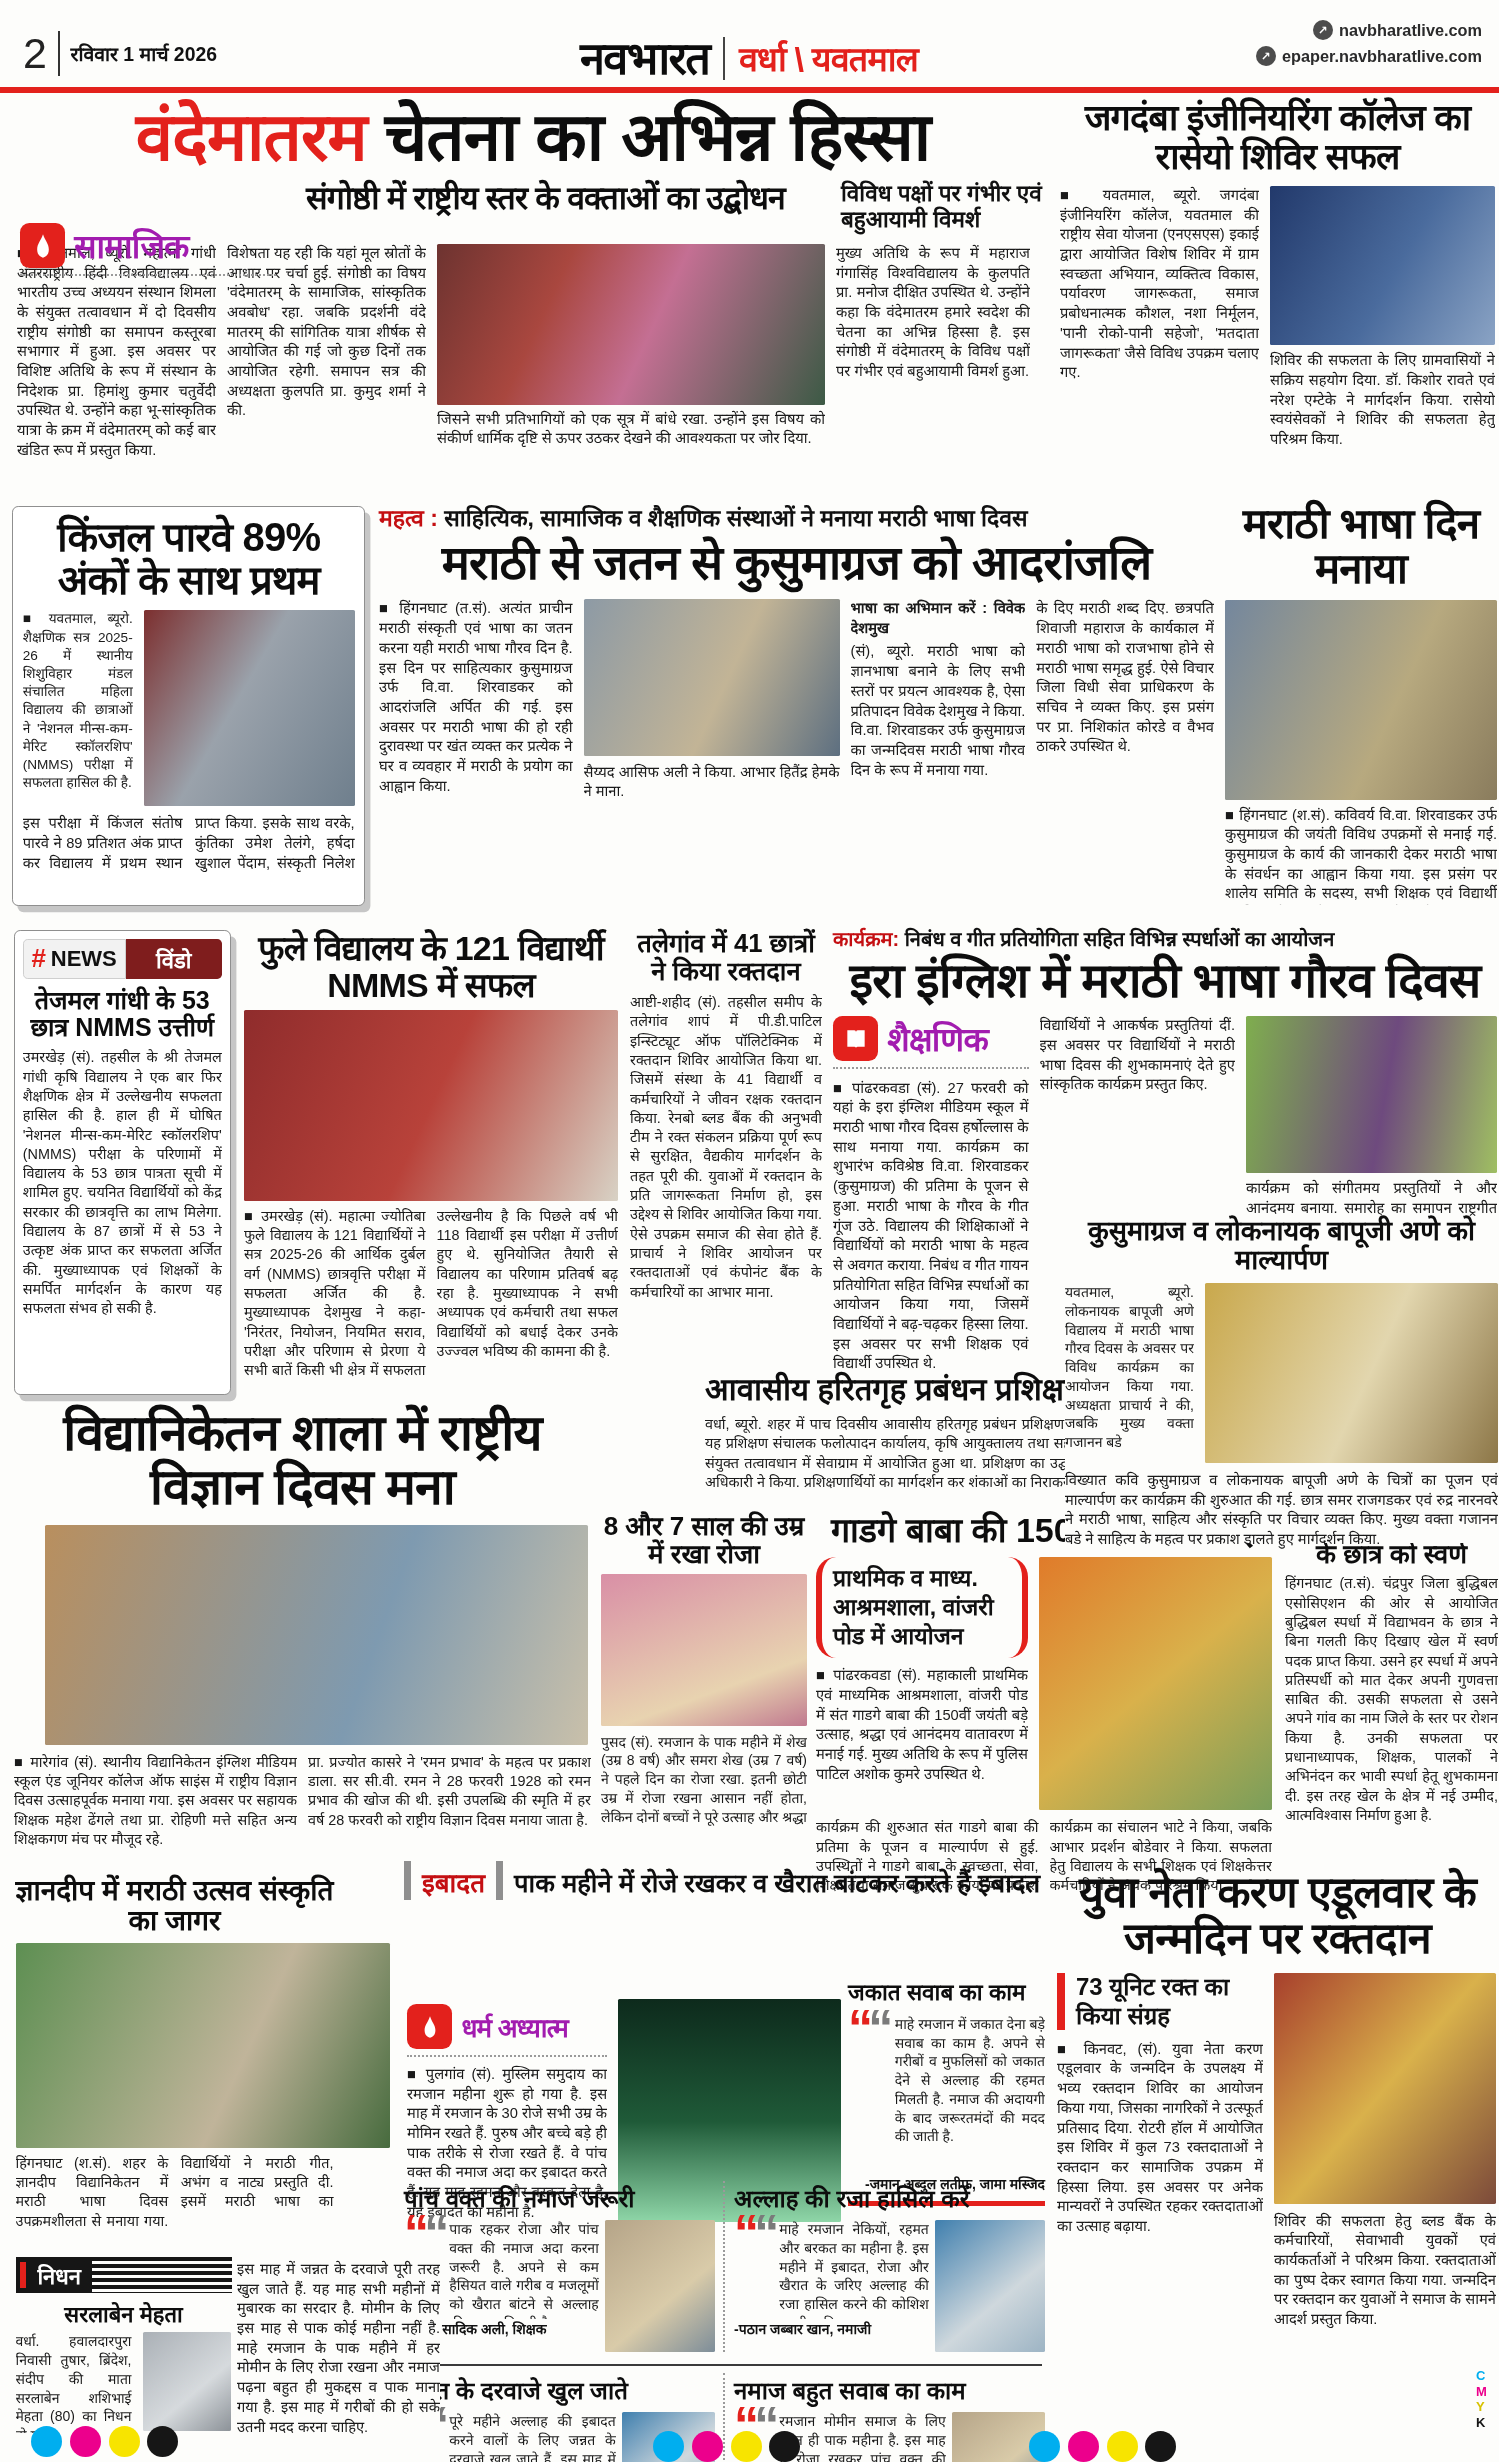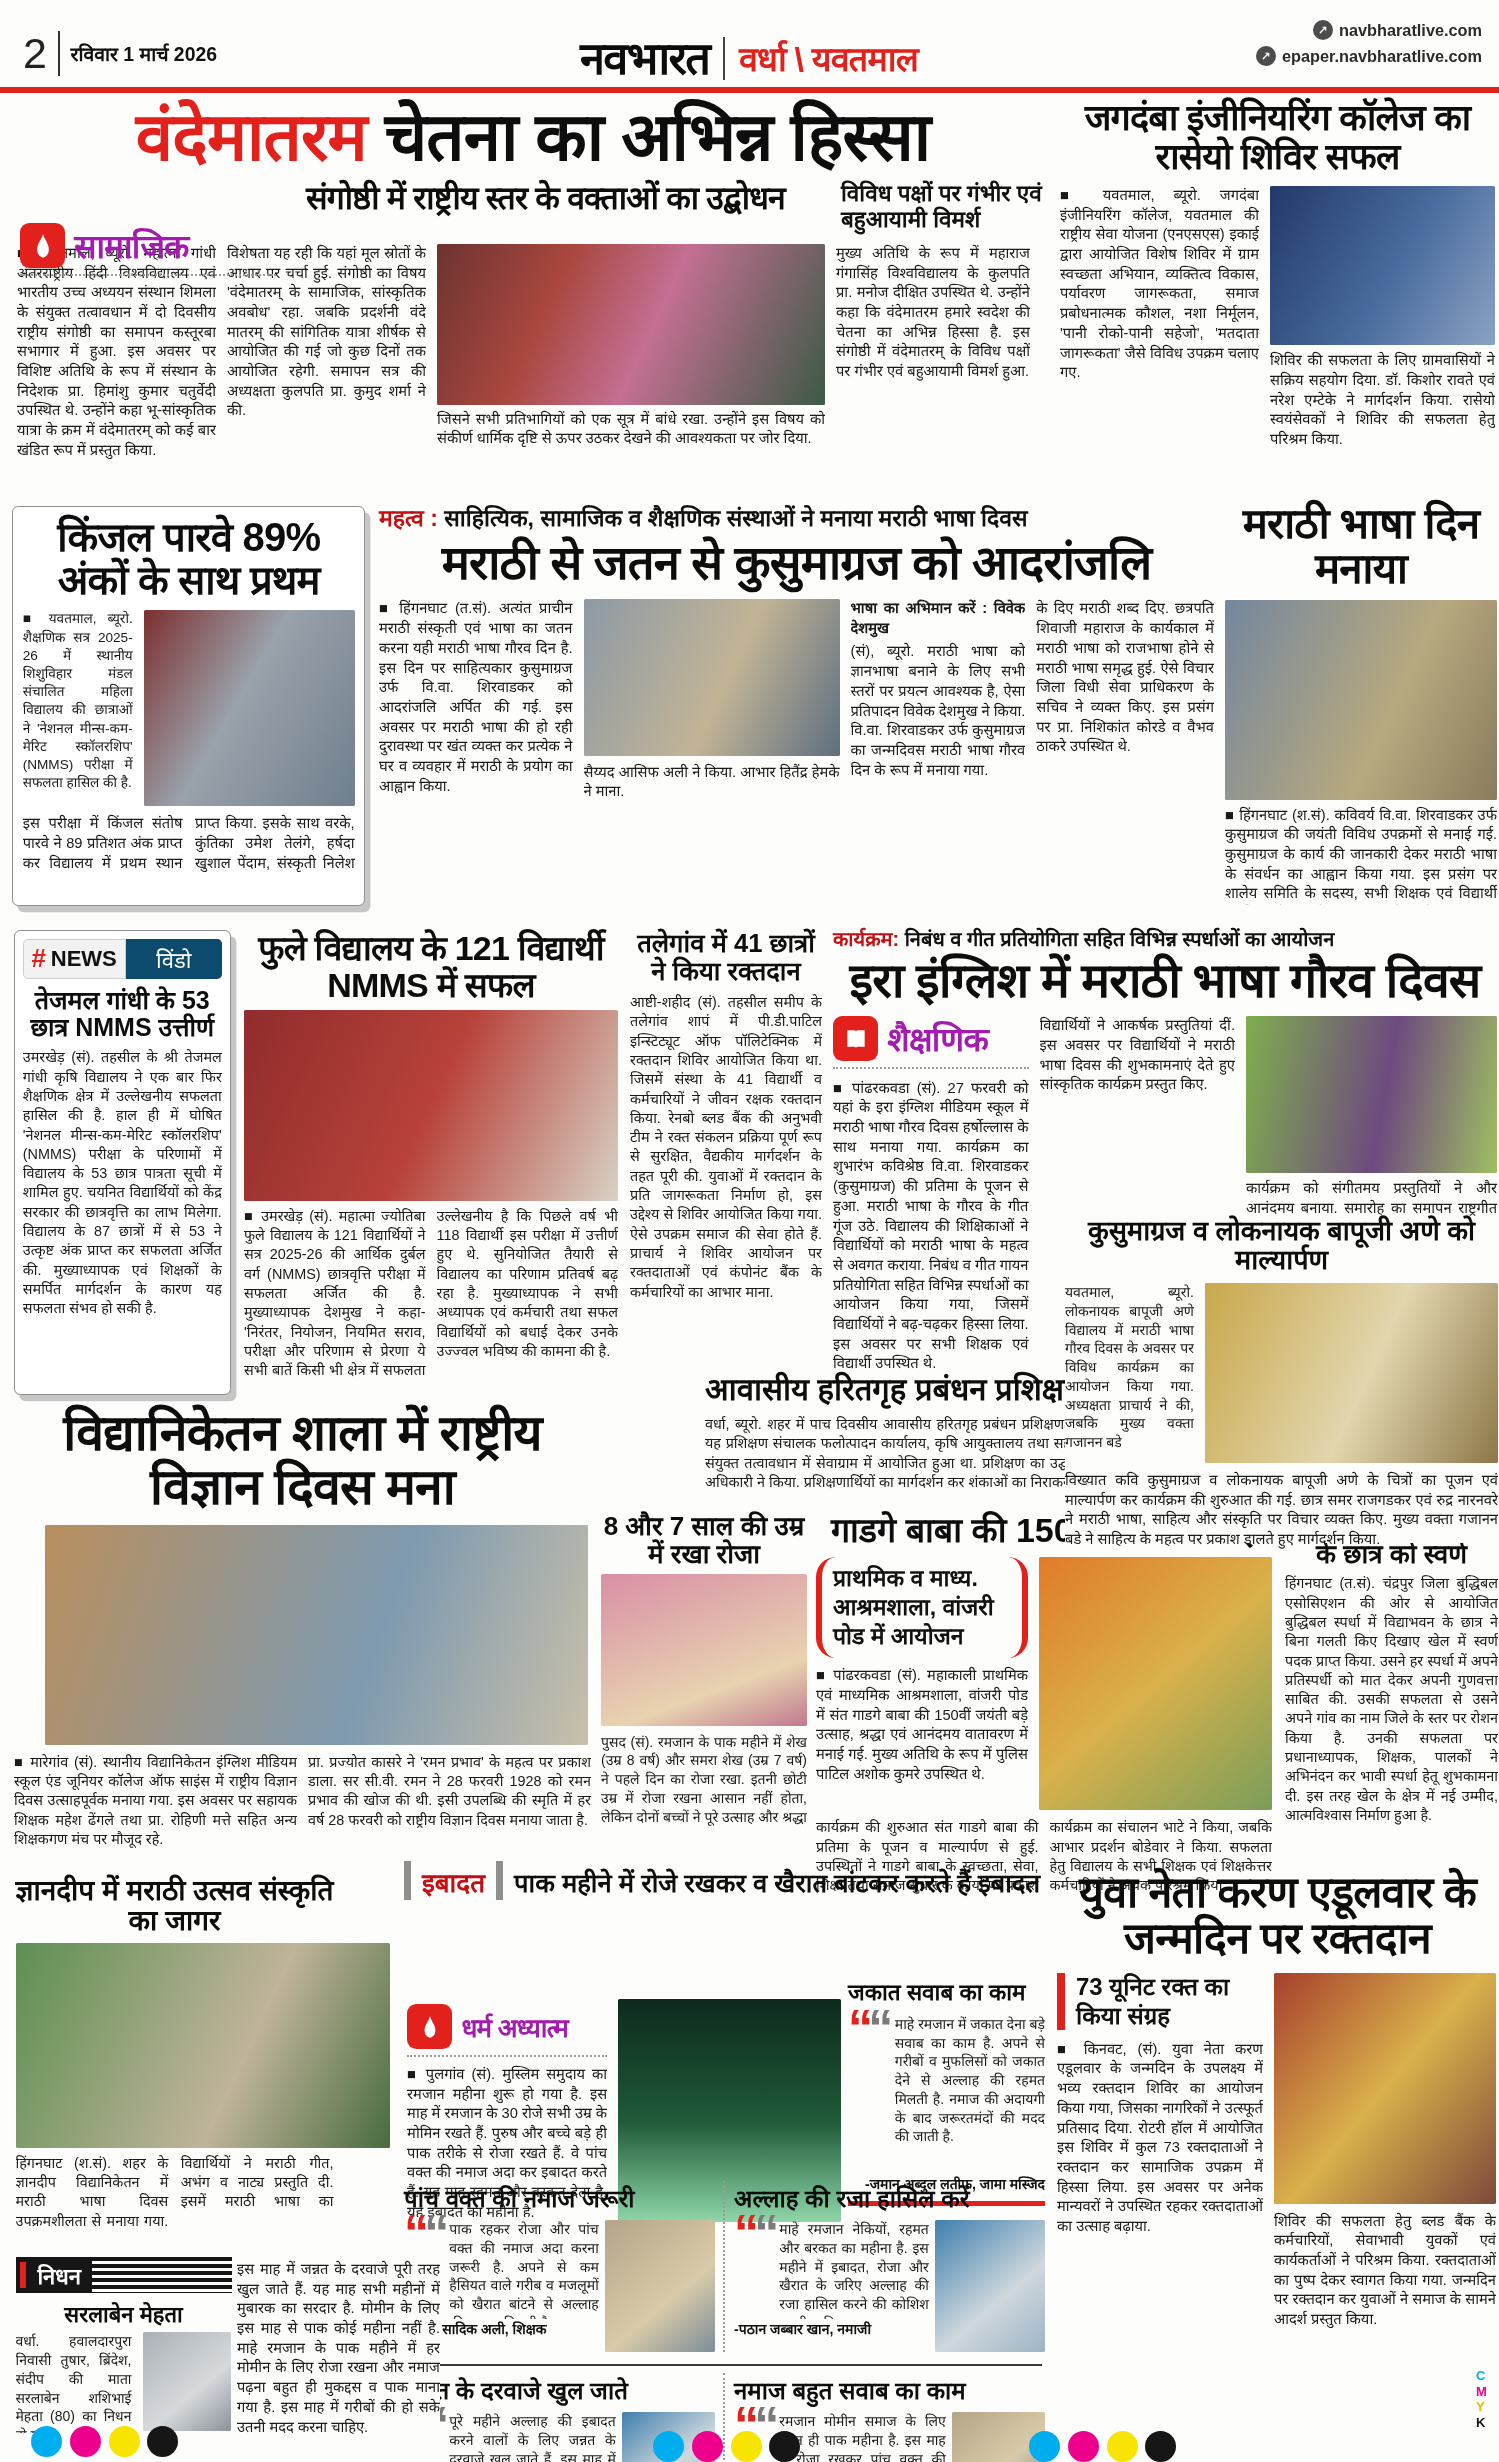--- a/index.html
+++ b/index.html
@@ -147,21 +147,21 @@
   <div class="ph ph-din" style="width:272px;height:200px;margin-top:7.8px"></div>
   <div class="bd" style="height:99px;margin-top:6.2px">■ हिंगनघाट (श.सं). कविवर्य वि.वा. शिरवाडकर उर्फ कुसुमाग्रज की जयंती विविध उपक्रमों से मनाई गई. कुसुमाग्रज के कार्य की जानकारी देकर मराठी भाषा के संवर्धन का आह्वान किया गया. इस प्रसंग पर शालेय समिति के सदस्य, सभी शिक्षक एवं विद्यार्थी उपस्थित थे. आशीष ससनकर ने सभी का आभार माना.</div>
 </div>
 
 <div class="abs boxed" style="left:14px;top:930px;width:199px;height:447px;padding:7.8px">
   <div style="display:flex;align-items:stretch;height:40px">
     <div style="display:flex;align-items:center;gap:4.7px;background:#f2f2f2;border:0.8px solid #cfcfcf;border-radius:4.7px 0 0 4.7px;padding:0 7.8px">
       <span style="color:#e3211c;font-weight:900;font-size:26px">#</span>
       <span style="font-weight:900;font-size:22px;color:#111">NEWS</span>
     </div>
-    <div style="flex:1;background:#0c4a6e;color:#fff;font-weight:400;font-size:22px;display:flex;align-items:center;justify-content:center;border-radius:0 4.7px 4.7px 0">विंडो</div>
+    <div style="flex:1;background:#7f1d1d;color:#fff;font-weight:700;font-size:22px;display:flex;align-items:center;justify-content:center;border-radius:0 4.7px 4.7px 0">विंडो</div>
   </div>
   <div class="h" style="font-size:25px;margin-top:7.8px;letter-spacing:0">तेजमल गांधी के 53 छात्र NMMS उत्तीर्ण</div>
   <div class="bd" style="margin-top:7.8px;height:317px;font-size:14.4px">उमरखेड़ (सं). तहसील के श्री तेजमल गांधी कृषि विद्यालय ने एक बार फिर शैक्षणिक क्षेत्र में उल्लेखनीय सफलता हासिल की है. हाल ही में घोषित 'नेशनल मीन्स-कम-मेरिट स्कॉलरशिप' (NMMS) परीक्षा के परिणामों में विद्यालय के 53 छात्र पात्रता सूची में शामिल हुए. चयनित विद्यार्थियों को केंद्र सरकार की छात्रवृत्ति का लाभ मिलेगा. विद्यालय के 87 छात्रों में से 53 ने उत्कृष्ट अंक प्राप्त कर सफलता अर्जित की. मुख्याध्यापक एवं शिक्षकों के समर्पित मार्गदर्शन के कारण यह सफलता संभव हो सकी है.</div>
 </div>
 
 <div class="abs" style="left:244px;top:930px;width:374px;height:466px">
   <div class="h" style="font-size:34px">फुले विद्यालय के 121 विद्यार्थी NMMS में सफल</div>
   <div class="ph ph-phule" style="width:374px;height:191px;margin-top:6.2px"></div>
   <div class="row" style="margin-top:6.2px">
     <div class="bd" style="width:182px;height:171px;font-size:14.4px">■ उमरखेड़ (सं). महात्मा ज्योतिबा फुले विद्यालय के 121 विद्यार्थियों ने सत्र 2025-26 की आर्थिक दुर्बल वर्ग (NMMS) छात्रवृत्ति परीक्षा में सफलता अर्जित की है. मुख्याध्यापक देशमुख ने कहा- 'निरंतर, नियोजन, नियमित सराव, परीक्षा और परिणाम से प्रेरणा ये सभी बातें किसी भी क्षेत्र में सफलता के लिए आवश्यक हैं.'</div>

